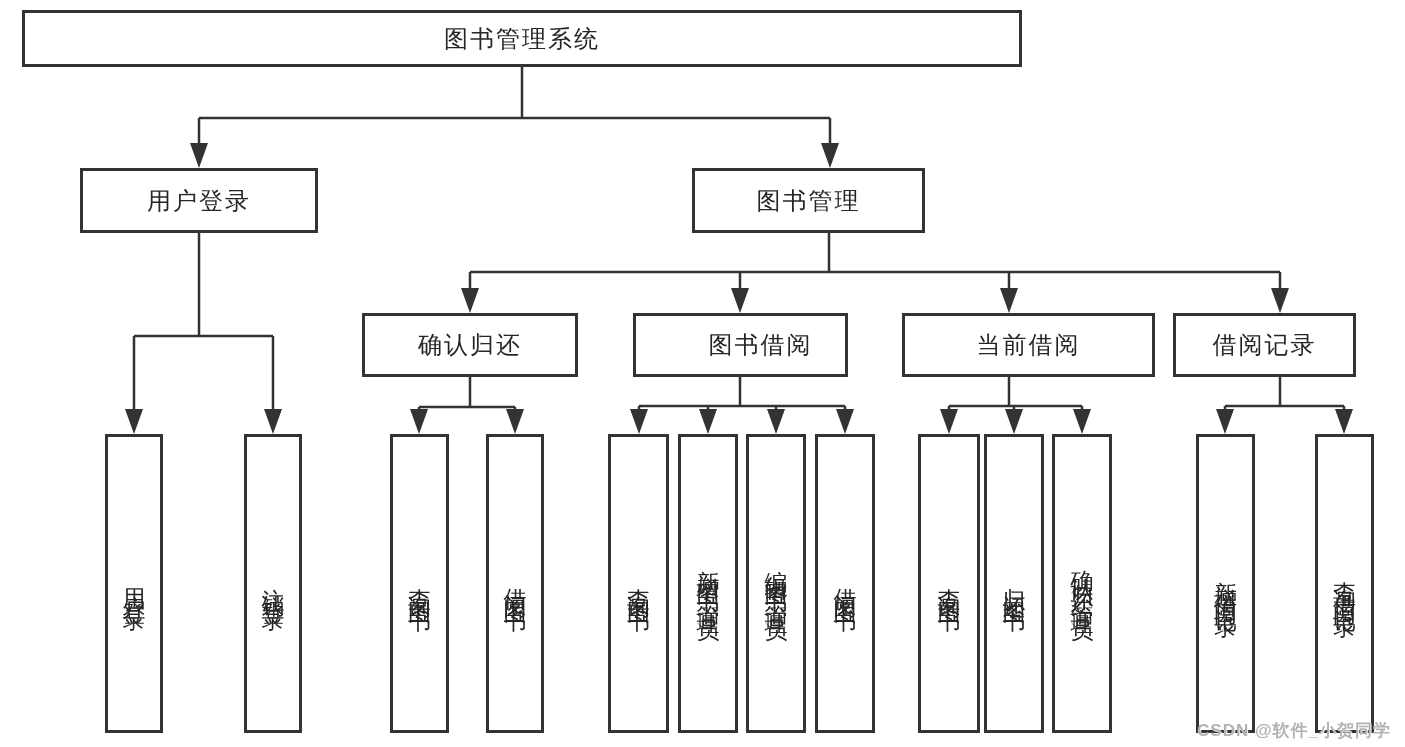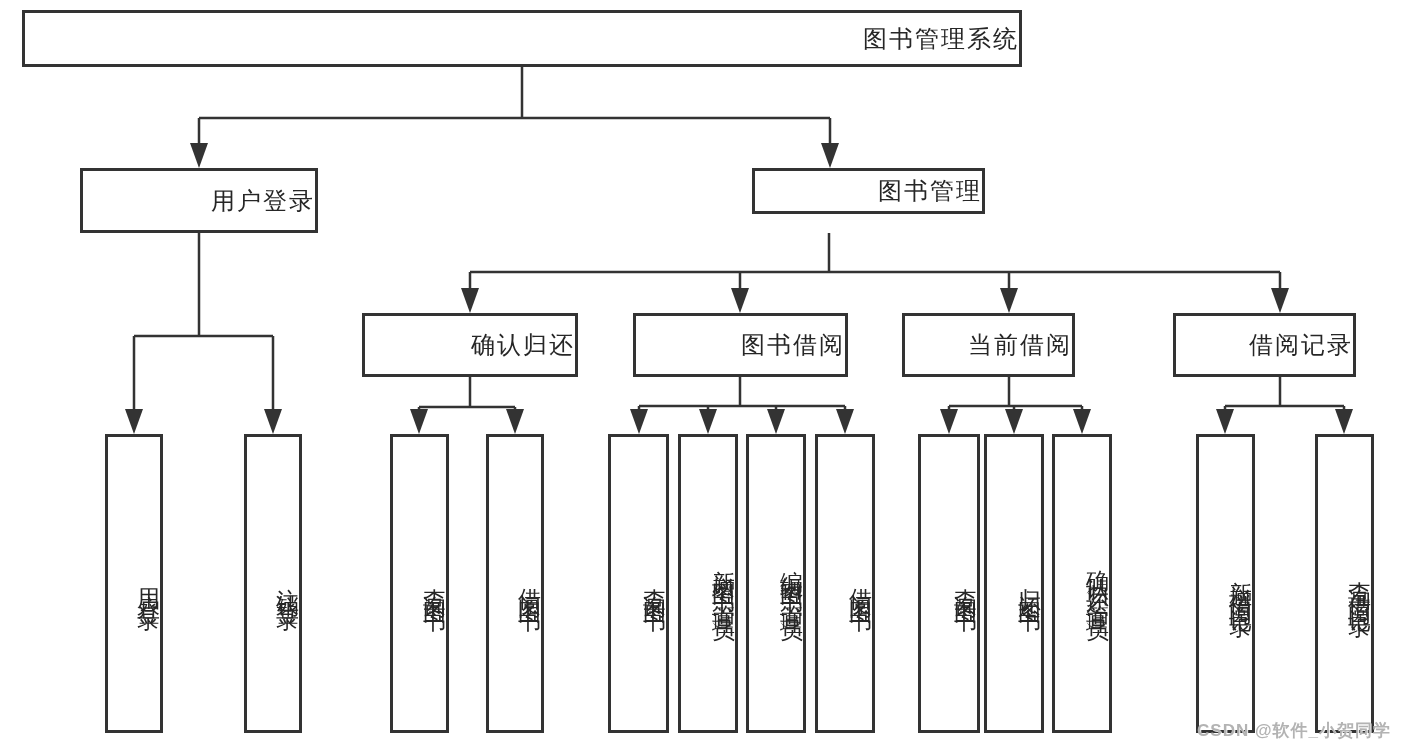--- a/index.html
+++ b/index.html
@@ -19,39 +19,39 @@
     position: absolute;
     left: 0; top: 0;
     width: 1405px; height: 747px;
   }
   .box {
     position: absolute;
     border: 3px solid var(--line, #333333);
     background: #fff;
     display: flex;
     align-items: center;
-    justify-content: flex-end;
+    justify-content: center;
     color: var(--text, #262626);
   }
   .hbox { font-size: 24px; letter-spacing: 2px; white-space: nowrap; }
   .vtext {
     writing-mode: vertical-rl;
     text-orientation: mixed;
     font-size: 23px;
     letter-spacing: 7px;
     line-height: 1;
     white-space: nowrap;
   }
   
   .b-root  { left: 22px;   top: 10px;  width: 1000px; height: 57px; }
   .b-login { left: 80px;   top: 168px; width: 238px;  height: 65px; }
-  .b-mgmt  { left: 752px;  top: 168px; width: 233px;  height: 46px; }
+  .b-mgmt  { left: 692px;  top: 168px; width: 233px;  height: 65px; }
   .b-l3a   { left: 362px;  top: 313px; width: 216px;  height: 64px; }
   .b-l3b   { left: 633px;  top: 313px; width: 215px;  height: 64px; padding-left: 40px; }
-  .b-l3c   { left: 902px;  top: 313px; width: 173px;  height: 64px; }
+  .b-l3c   { left: 902px;  top: 313px; width: 253px;  height: 64px; }
   .b-l3d   { left: 1173px; top: 313px; width: 183px;  height: 64px; }
   .leaf    { top: 434px; height: 299px; }
   .b-f01 { left: 105px;  width: 58px; }
   .b-f02 { left: 244px;  width: 58px; }
   .b-f03 { left: 390px;  width: 59px; }
   .b-f04 { left: 486px;  width: 58px; }
   .b-f05 { left: 608px;  width: 61px; }
   .b-f06 { left: 678px;  width: 60px; }
   .b-f07 { left: 746px;  width: 60px; }
   .b-f08 { left: 815px;  width: 60px; }

